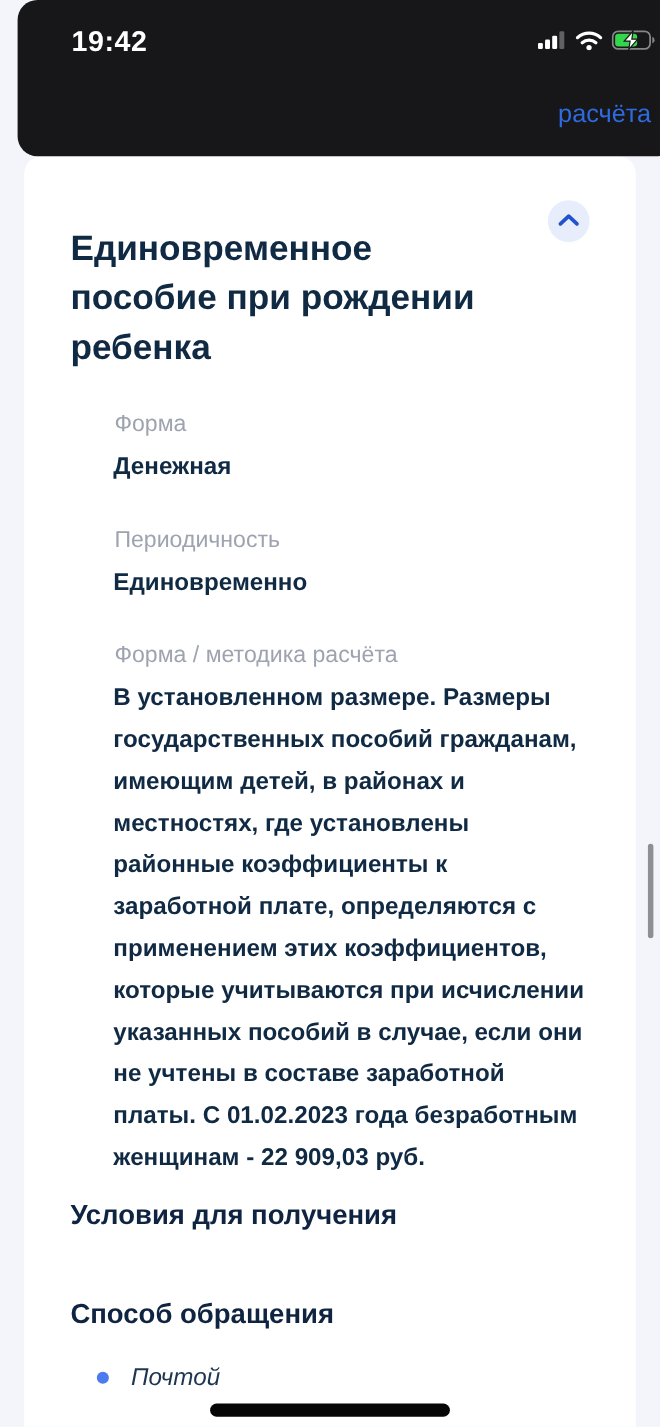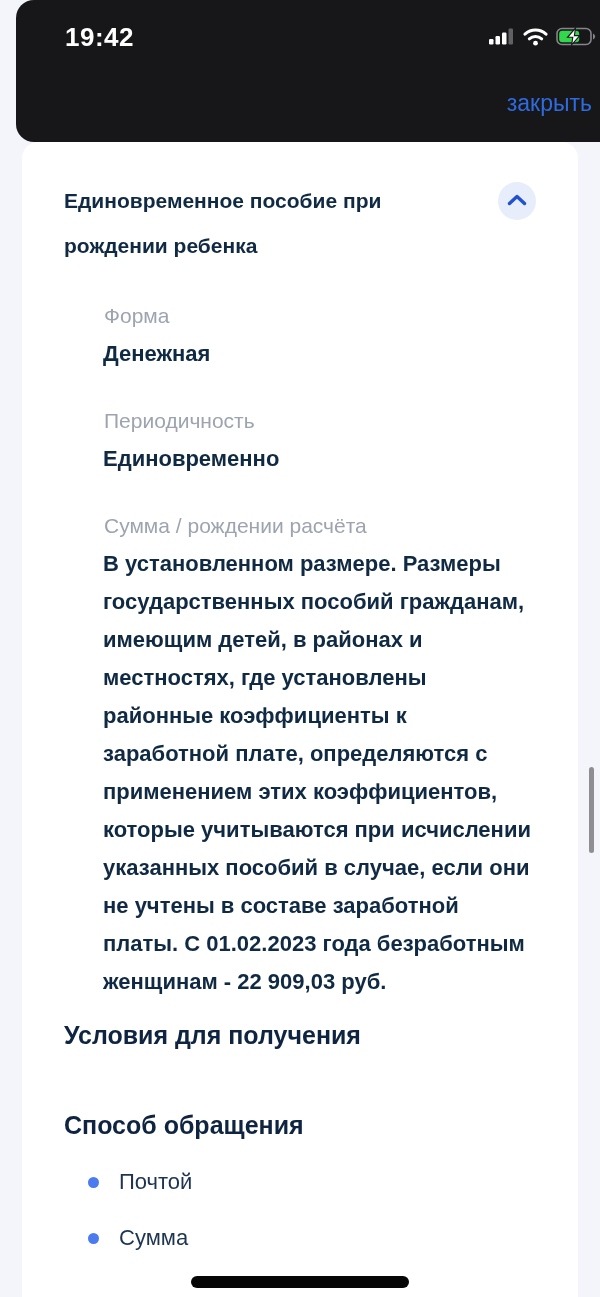--- a/index.html
+++ b/index.html
@@ -73,25 +73,26 @@
     padding: 36px 42px 40px 42px;
   }
 
   .card-header {
     display: flex;
     justify-content: space-between;
     align-items: flex-start;
     gap: 14px;
   }
   .card-title {
-    font-size: 21px;
+    font-size: 32px;
     line-height: 45px;
     font-weight: 700;
     color: #102a43;
     max-width: 410px;
+    margin-top: 25px;
   }
   .collapse-btn {
     flex: 0 0 auto;
     width: 38px;
     height: 38px;
     margin-top: 4px;
     border-radius: 50%;
     background: #e7edfb;
     border: none;
     display: flex;
@@ -138,20 +139,21 @@
     list-style: none;
     margin-top: 26px;
   }
   .bullet-item {
     position: relative;
     padding-left: 55px;
     font-size: 22px;
     line-height: 30px;
     color: #1d3550;
     margin-top: 26px;
+    font-style: italic;
   }
   .bullet-item:first-child { margin-top: 0; }
   .bullet-dot {
     position: absolute;
     left: 24px;
     top: 10px;
     width: 11px;
     height: 11px;
     border-radius: 50%;
     background: #4b7bef;
@@ -207,21 +209,21 @@
     <span>
       <svg width="42" height="19" viewBox="0 0 42 19">
         <rect x="1" y="1.5" width="34" height="16" rx="5" fill="none" stroke="#86868a" stroke-width="1.6"></rect>
         <rect x="3.2" y="3.7" width="20" height="11.6" rx="3" fill="#32d74b"></rect>
         <path d="M37 6.5 v6 a3.2 3.2 0 0 0 0 -6 z" fill="#86868a"></path>
         <path d="M19.5 1.2 L11.5 10.3 L16.8 10.3 L15.6 17.8 L23.8 8.6 L18.4 8.6 Z" fill="#ffffff" stroke="#17171a" stroke-width="1.1"></path>
       </svg>
     </span>
   </div>
 
-  <button class="close-link">закрыть</button>
+  <button class="close-link">расчёта</button>
 </header>
 
 <main class="sheet-area">
   <section class="benefit-card">
 
     <div class="card-header">
       <h1 class="card-title">Единовременное пособие при рождении ребенка</h1>
       <button class="collapse-btn" aria-label="collapse">
         <span>
           <svg width="20" height="12" viewBox="0 0 20 12">
@@ -235,21 +237,21 @@
       <div class="field-label">Форма</div>
       <div class="field-value">Денежная</div>
     </div>
 
     <div class="field">
       <div class="field-label">Периодичность</div>
       <div class="field-value">Единовременно</div>
     </div>
 
     <div class="field">
-      <div class="field-label">Сумма / рождении расчёта</div>
+      <div class="field-label">Форма / методика расчёта</div>
       <div class="field-value">В установленном размере. Размеры государственных пособий гражданам, имеющим детей, в районах и местностях, где установлены районные коэффициенты к заработной плате, определяются с применением этих коэффициентов, которые учитываются при исчислении указанных пособий в случае, если они не учтены в составе заработной платы. С 01.02.2023 года безработным женщинам - 22 909,03 руб.</div>
     </div>
 
     <h2 class="section-heading">Условия для получения</h2>
 
     <h2 class="section-heading second">Способ обращения</h2>
     <ul class="bullet-list">
       <li class="bullet-item">
         <span class="bullet-dot"></span>
         <span>Почтой</span>

